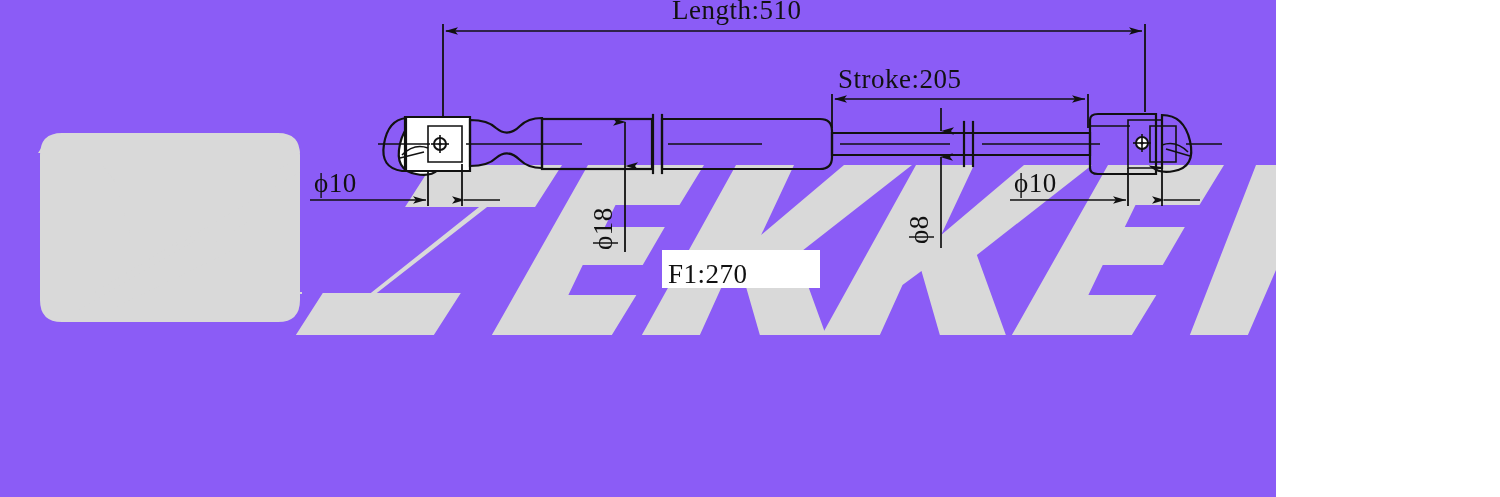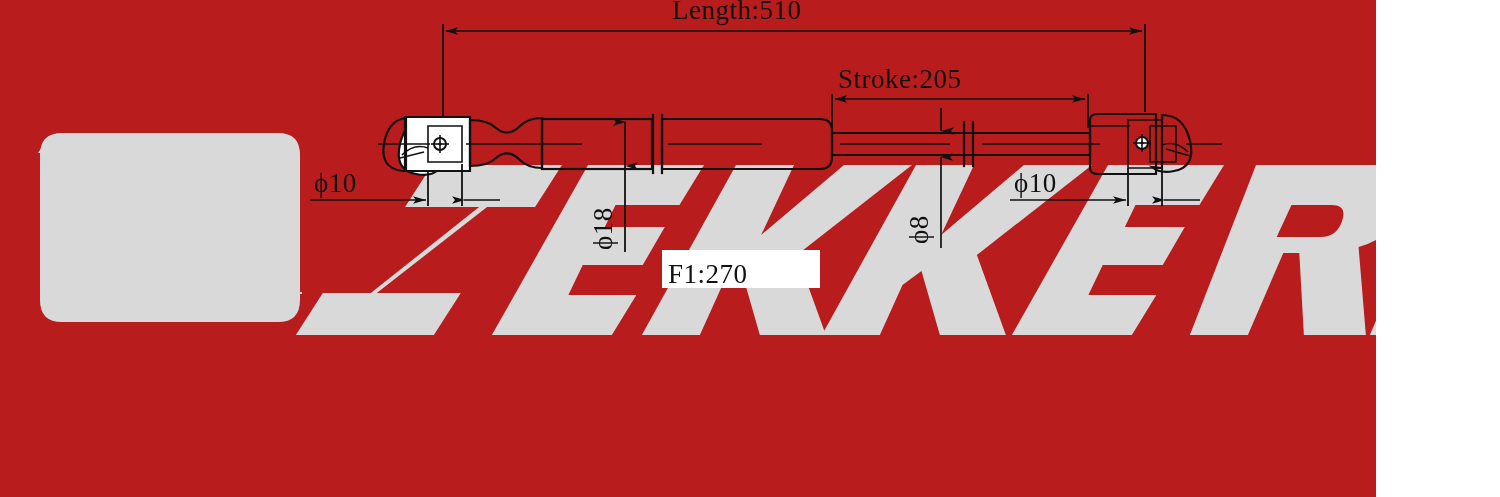--- a/index.html
+++ b/index.html
@@ -5,23 +5,23 @@
   html, body {
     margin: 0;
     padding: 0;
     background: #ffffff;
   }
   body {
     font-family: "Liberation Serif", serif;
   }
   #stage {
     position: relative;
-    width: 1376px;
+    width: 1276px;
     height: 497px;
-    background: #b91c1c;
+    background: #8b5cf6;
     overflow: hidden;
   }
   #stage svg {
     position: absolute;
     top: 0;
     left: 0;
     display: block;
   }
   .wm { fill: #d9d9d9; }
   .ink-stroke {

